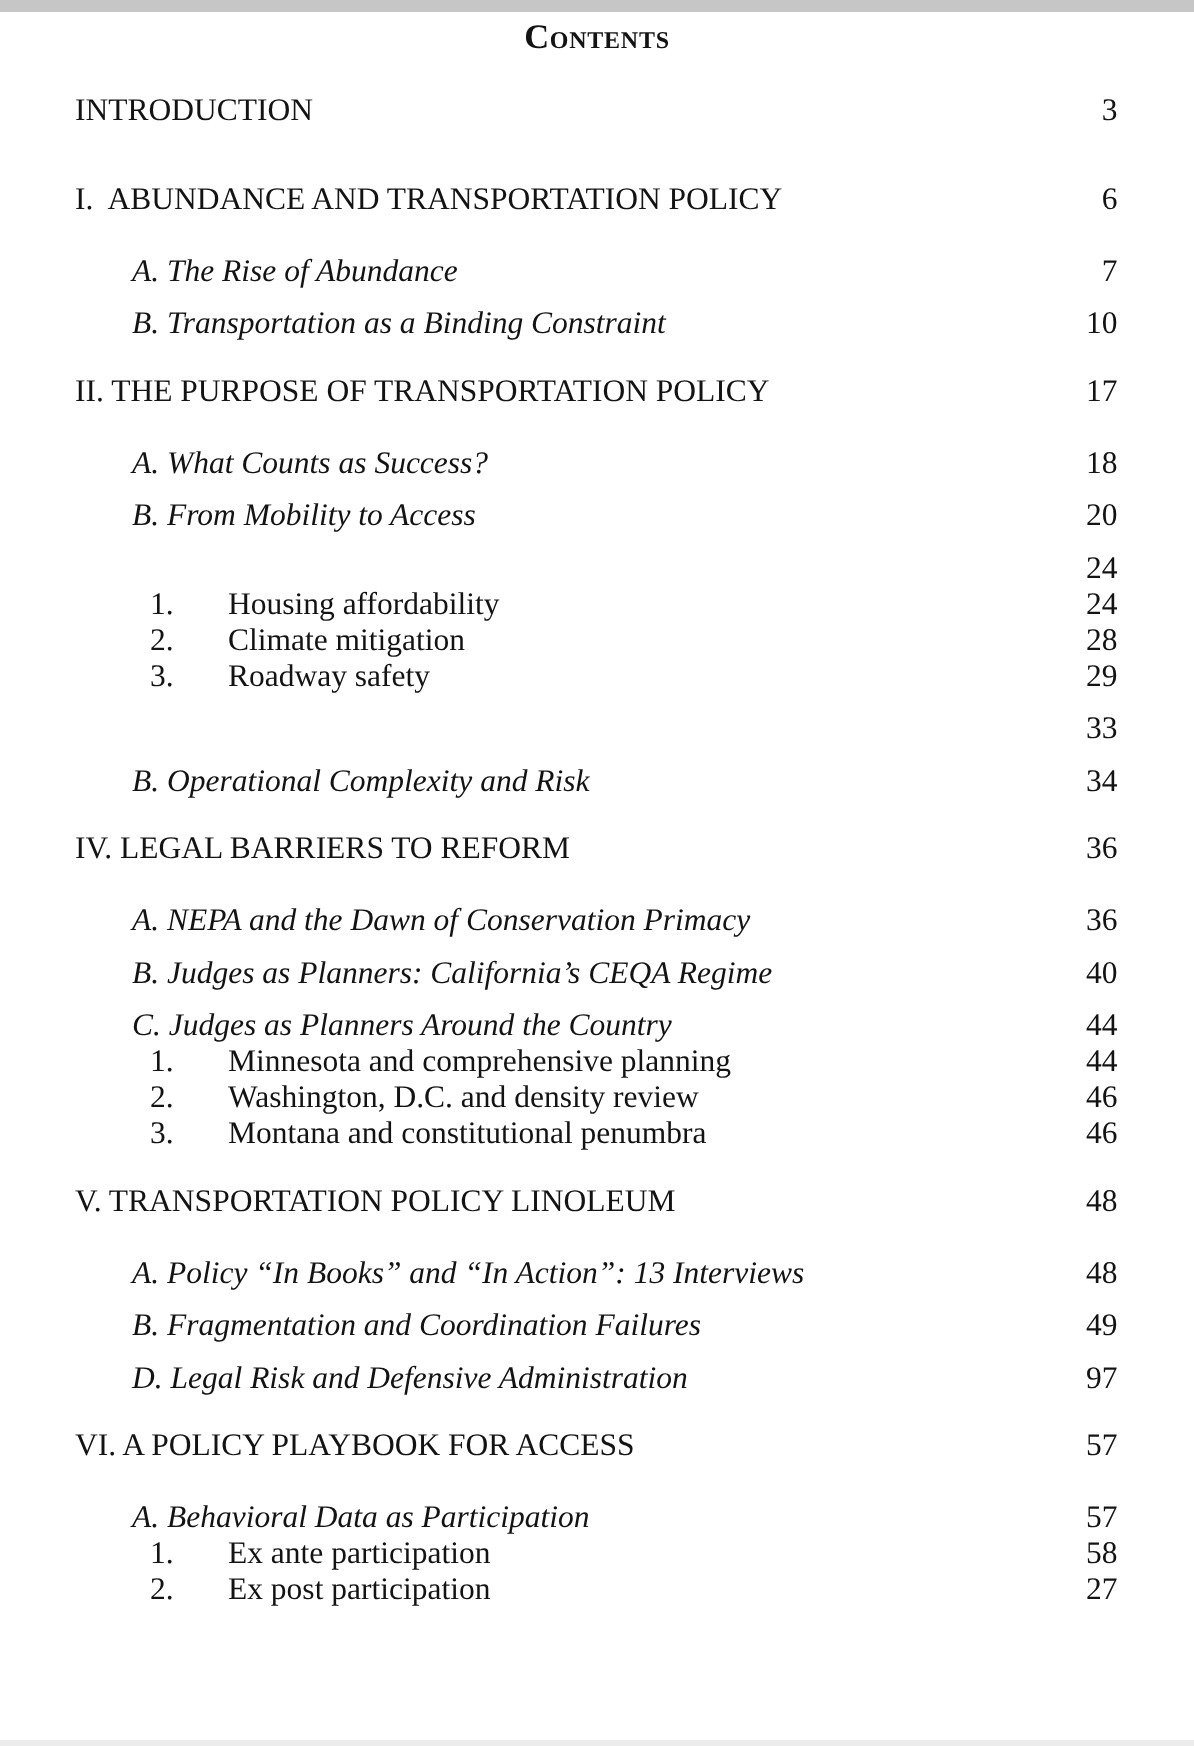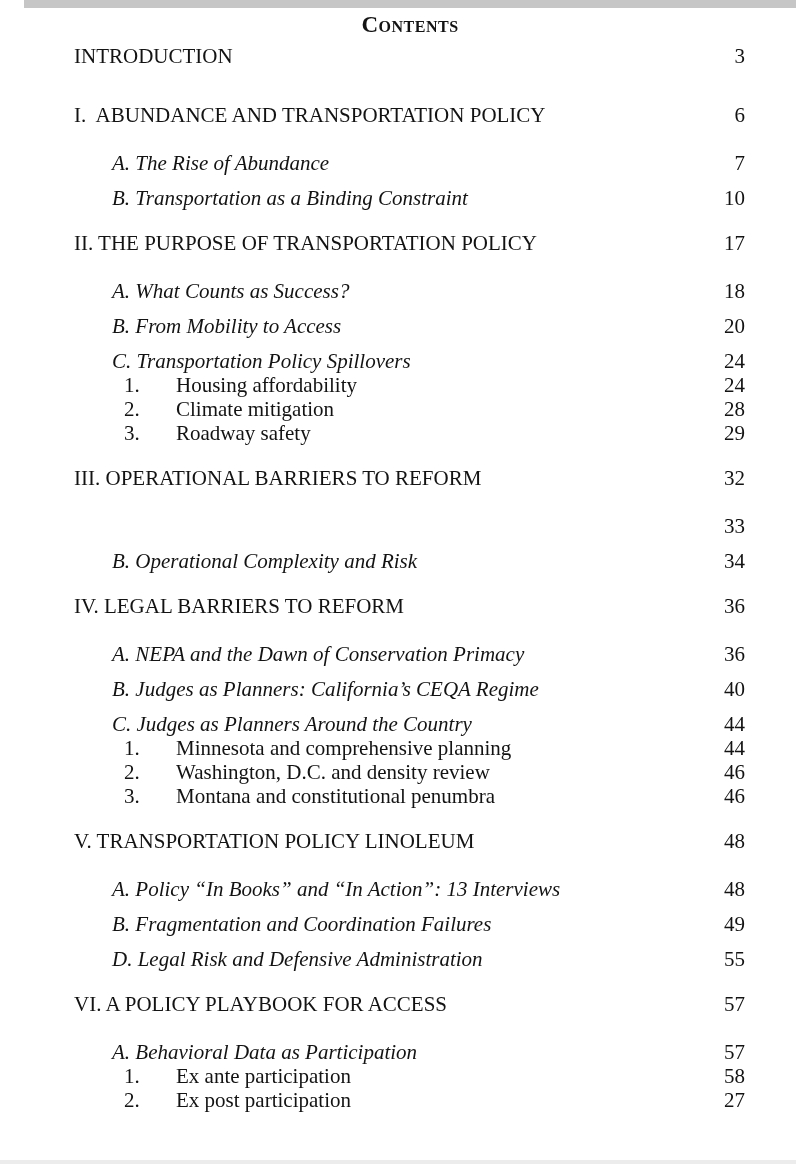--- a/index.html
+++ b/index.html
@@ -5,21 +5,20 @@
   * { margin: 0; padding: 0; box-sizing: border-box; }
   html, body { background: #ffffff; }
   .page {
     width: 796px;
     height: 1164px;
     position: relative;
     background: #ffffff;
     color: #131313;
     font-family: "Liberation Serif", serif;
     overflow: hidden;
-    padding-left: 24px;
   }
   .top-bar {
     height: 8px;
     width: 100%;
     background: #c6c6c6;
   }
   .bottom-bar {
     position: absolute;
     left: 0; right: 0; bottom: 0;
     height: 4px;
@@ -48,21 +47,21 @@
   .row .pageno { font-style: normal; white-space: pre; }
   .lvl-chapter { margin-top: 21px; }
   .lvl-section {
     margin-top: 11px;
     padding-left: 38px;
     font-style: italic;
     gap: 48px;
   }
   .row.lvl-chapter + .row.lvl-section { margin-top: 24px; }
   .row.lvl-chapter + .row.lvl-chapter { margin-top: 35px; text-align: right; }
-  .toc .row:first-child { margin-top: 6px; gap: 22px; }
+  .toc .row:first-child { margin-top: 23px; gap: 22px; }
   .lvl-subsection {
     margin-top: 1px;
     padding-left: 50px;
     line-height: 23px;
     font-style: normal;
   }
   .lvl-subsection .num {
     display: inline-block;
     width: 52px;
     white-space: pre;
@@ -104,21 +103,20 @@
         <span class="label">A. What Counts as Success?</span>
         <span class="fill"></span>
         <span class="pageno">18</span>
       </div>
       <div class="row lvl-section">
         <span class="label">B. From Mobility to Access</span>
         <span class="fill"></span>
         <span class="pageno">20</span>
       </div>
       <div class="row lvl-section">
-        <span class="label">C. Transportation Policy Spillovers</span>
         <span class="fill"></span>
         <span class="pageno">24</span>
       </div>
       <div class="row lvl-subsection">
         <span class="num">1.</span>
         <span class="label">Housing affordability</span>
         <span class="fill"></span>
         <span class="pageno">24</span>
       </div>
       <div class="row lvl-subsection">
@@ -126,25 +124,20 @@
         <span class="label">Climate mitigation</span>
         <span class="fill"></span>
         <span class="pageno">28</span>
       </div>
       <div class="row lvl-subsection">
         <span class="num">3.</span>
         <span class="label">Roadway safety</span>
         <span class="fill"></span>
         <span class="pageno">29</span>
       </div>
-      <div class="row lvl-chapter">
-        <span class="label">III. OPERATIONAL BARRIERS TO REFORM</span>
-        <span class="fill"></span>
-        <span class="pageno">32</span>
-      </div>
       <div class="row lvl-section">
         <span class="fill"></span>
         <span class="pageno">33</span>
       </div>
       <div class="row lvl-section">
         <span class="label">B. Operational Complexity and Risk</span>
         <span class="fill"></span>
         <span class="pageno">34</span>
       </div>
       <div class="row lvl-chapter">
@@ -196,21 +189,21 @@
         <span class="pageno">48</span>
       </div>
       <div class="row lvl-section">
         <span class="label">B. Fragmentation and Coordination Failures</span>
         <span class="fill"></span>
         <span class="pageno">49</span>
       </div>
       <div class="row lvl-section">
         <span class="label">D. Legal Risk and Defensive Administration</span>
         <span class="fill"></span>
-        <span class="pageno">55</span>
+        <span class="pageno">97</span>
       </div>
       <div class="row lvl-chapter">
         <span class="label">VI. A POLICY PLAYBOOK FOR ACCESS</span>
         <span class="fill"></span>
         <span class="pageno">57</span>
       </div>
       <div class="row lvl-section">
         <span class="label">A. Behavioral Data as Participation</span>
         <span class="fill"></span>
         <span class="pageno">57</span>

